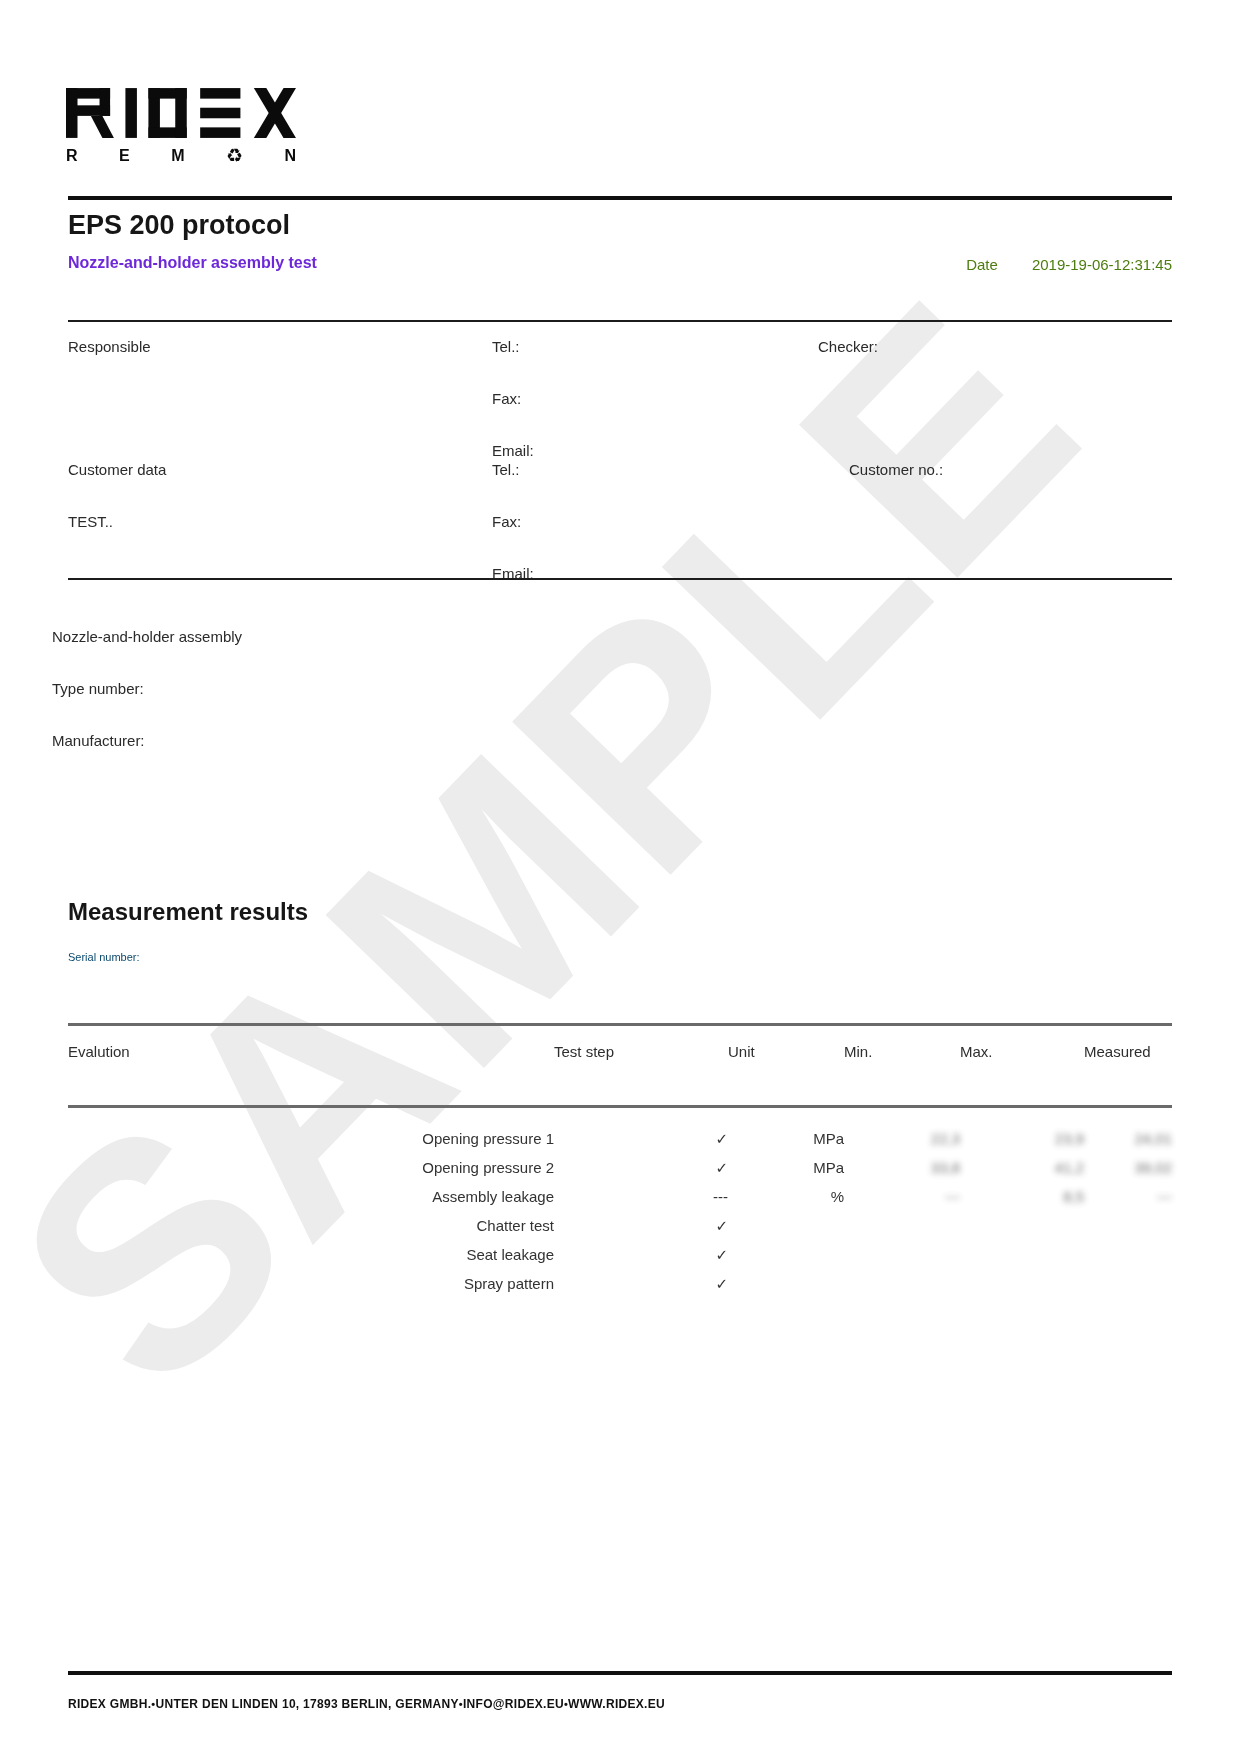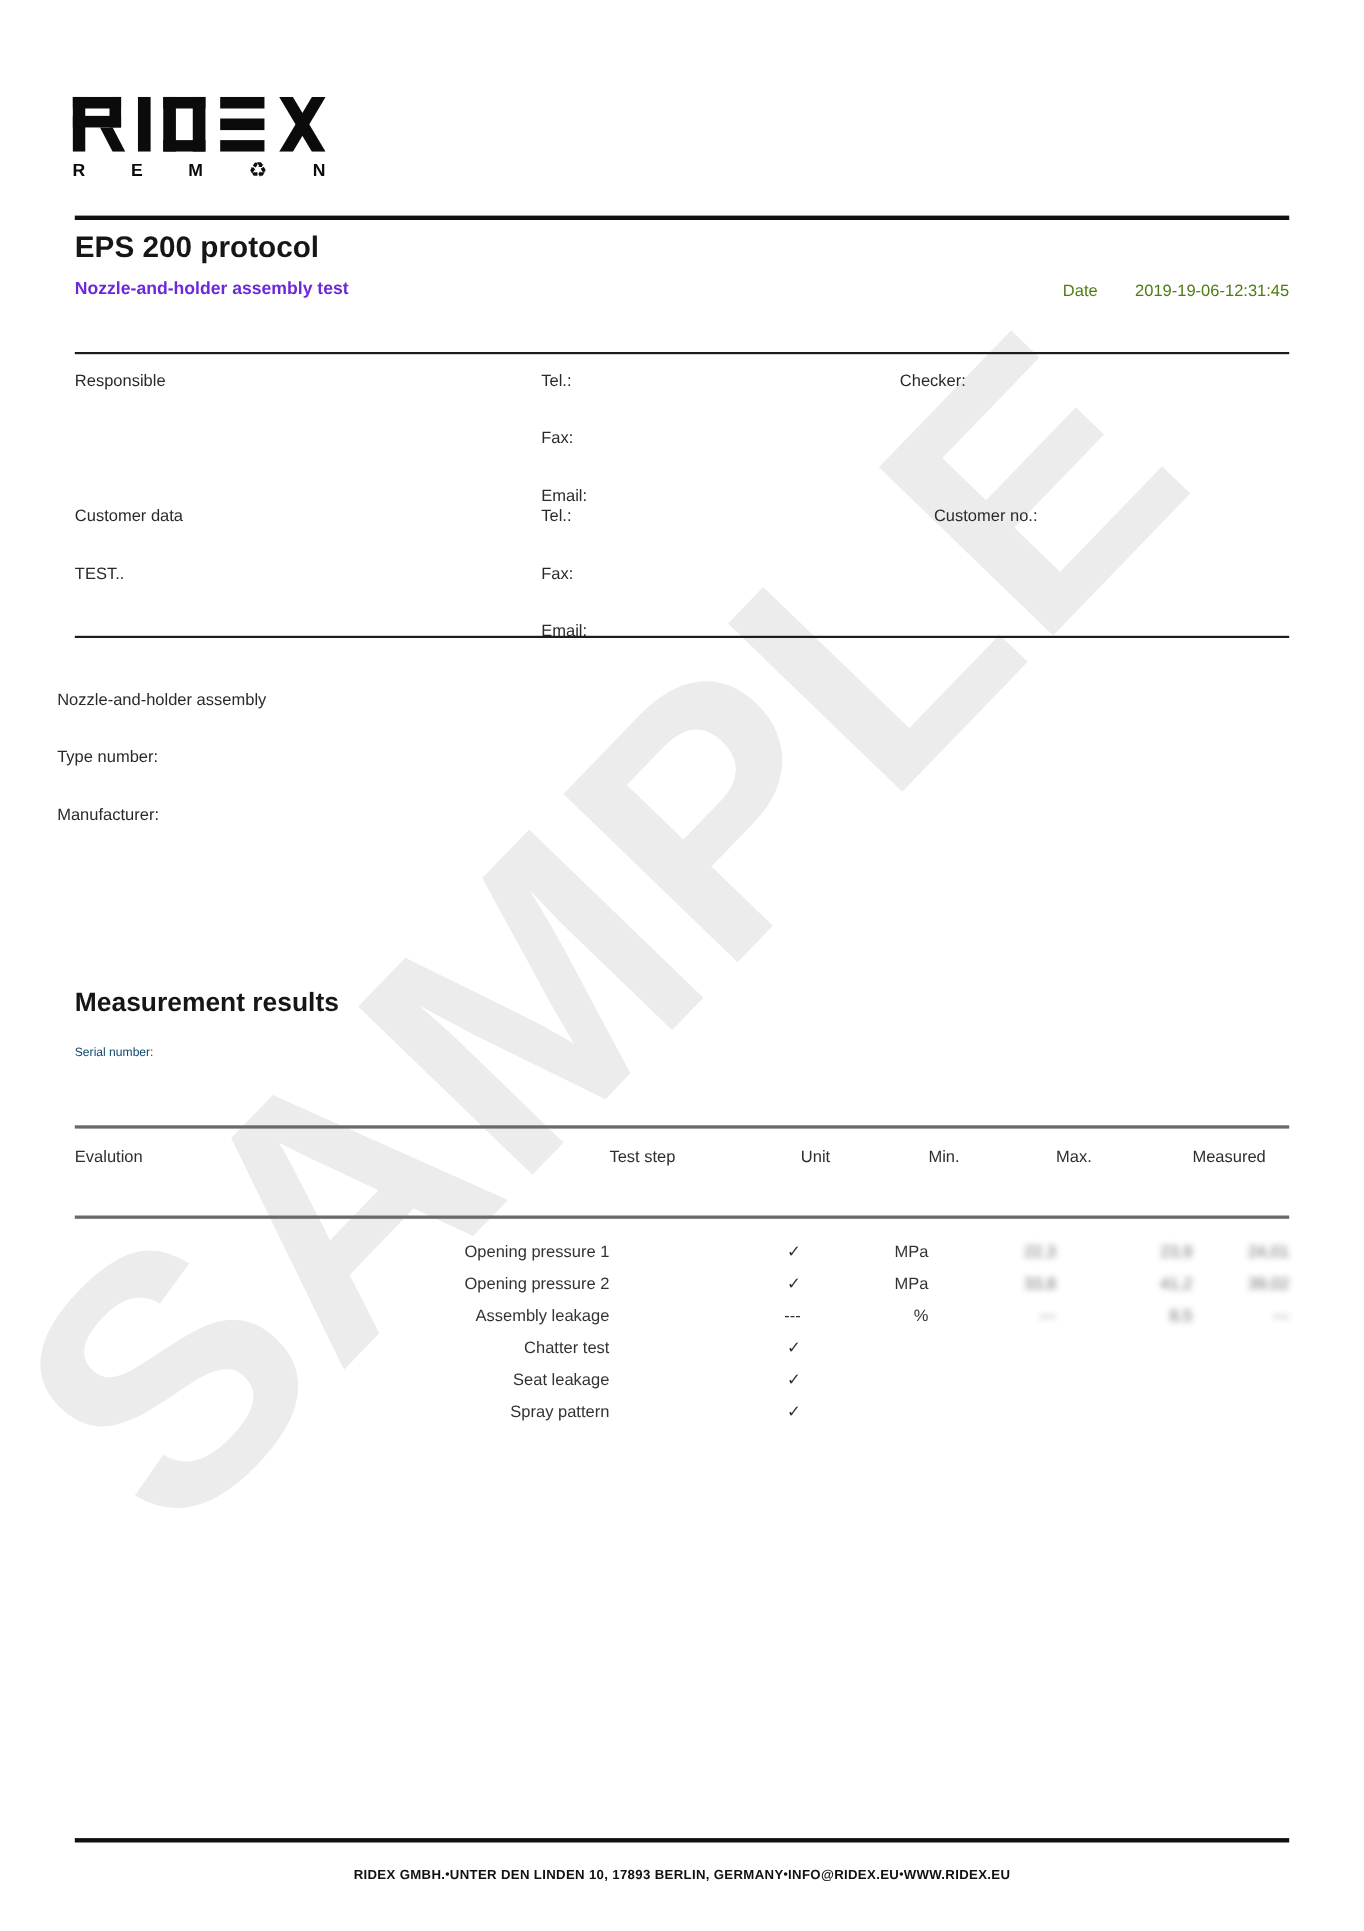--- a/index.html
+++ b/index.html
@@ -41,21 +41,21 @@
     padding-top:17px;height:79px;box-sizing:border-box;color:#2e2e2e;}
   .mtable .midline{height:3px;background:#6a6a6a;}
   .mtable .rows{padding-top:16px;text-align:right;}
   .mtable .row{display:grid;grid-template-columns:486px 174px 116px 116px 124px 88px;
     height:29px;line-height:29px;align-items:center;}
   .cell{white-space:nowrap;}
   .redacted{filter:blur(3px);opacity:.8;color:#4a4a4a;}
   
   .footer-line{top:1671px;}
   .footer-row{position:absolute;left:68px;top:1697px;width:1104px;z-index:1;
-    display:flex;justify-content:center;align-items:center;
+    display:flex;justify-content:flex-start;align-items:center;
     font-size:12px;font-weight:700;letter-spacing:.3px;color:#111;}
   .footer-dot{font-size:11px;}
 </style>
 </head>
 <body>
 
 <div class="page">
 
   <div class="watermark">SAMPLE</div>
 

